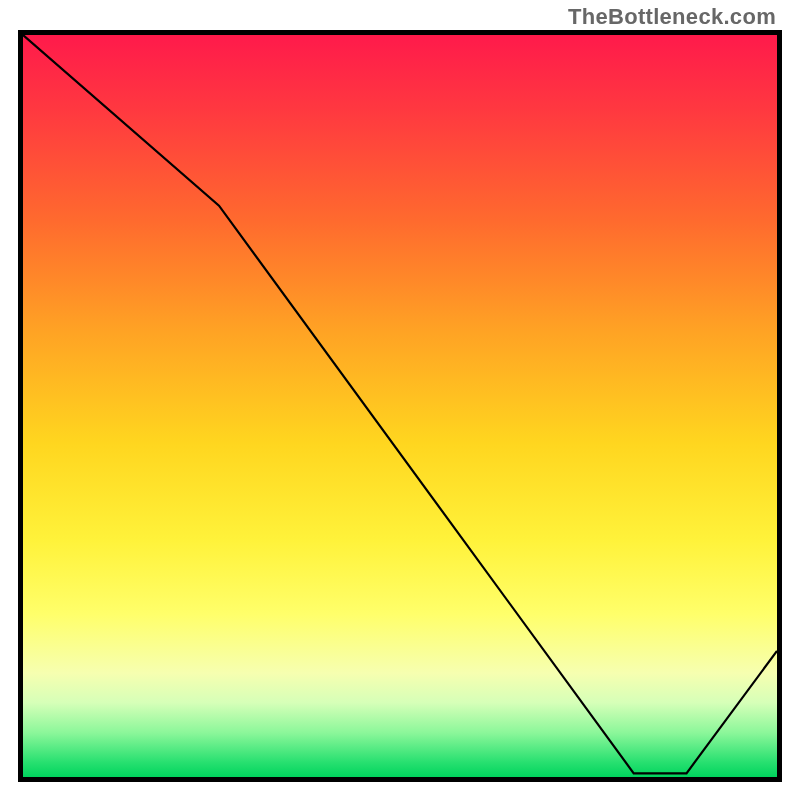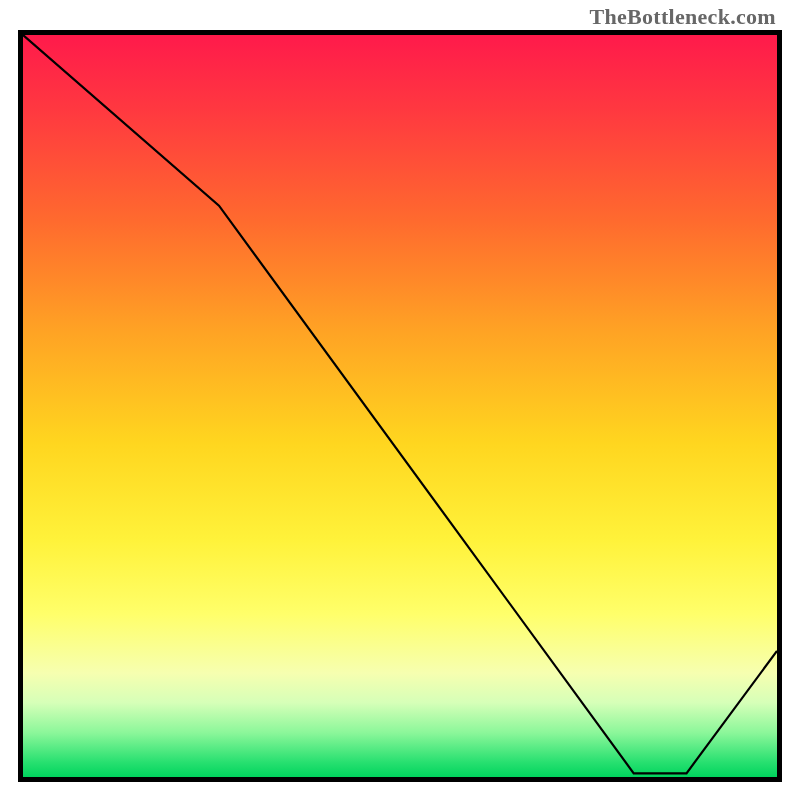--- a/index.html
+++ b/index.html
@@ -17,21 +17,20 @@
     height: 800px;
   }
   .watermark {
     position: absolute;
     top: 4px;
     right: 24px;
     font-size: 22px;
     font-weight: bold;
     color: #676767;
     letter-spacing: 0.3px;
-    font-family: Liberation Serif, serif;
   }
   .plot-area {
     position: absolute;
     left: 18px;
     top: 30px;
     width: 764px;
     height: 752px;
     border: 5px solid #000;
     box-sizing: border-box;
     overflow: hidden;

